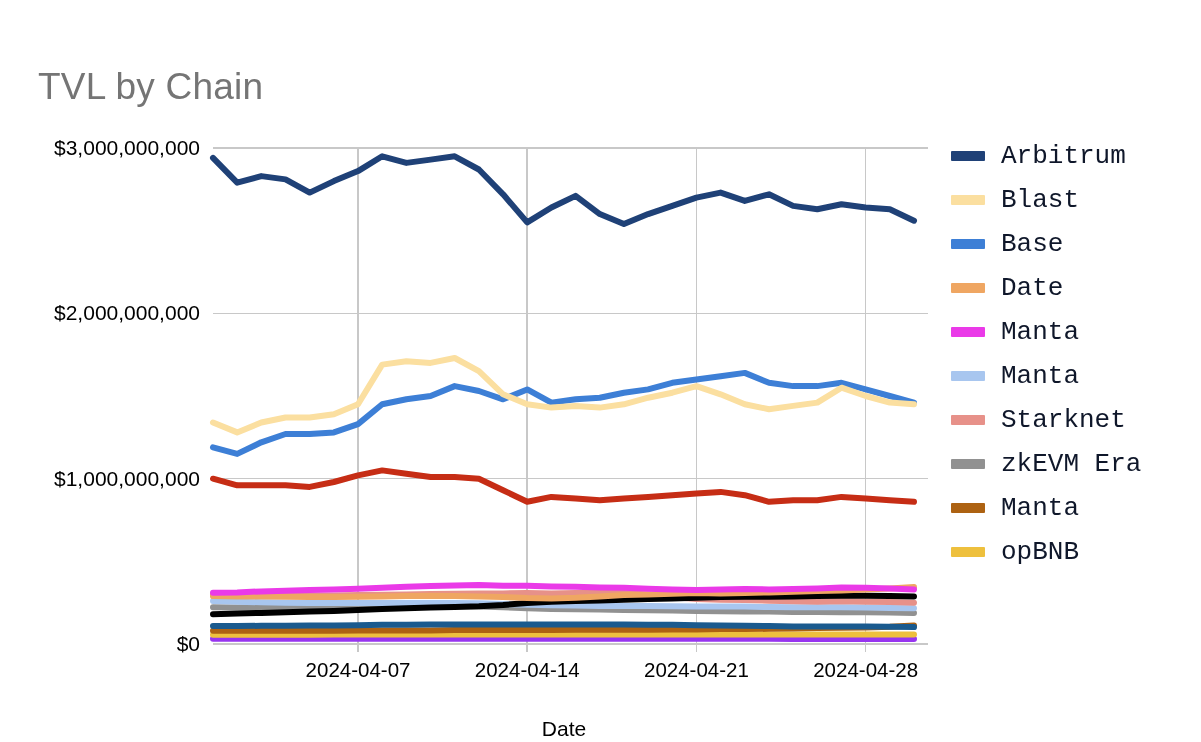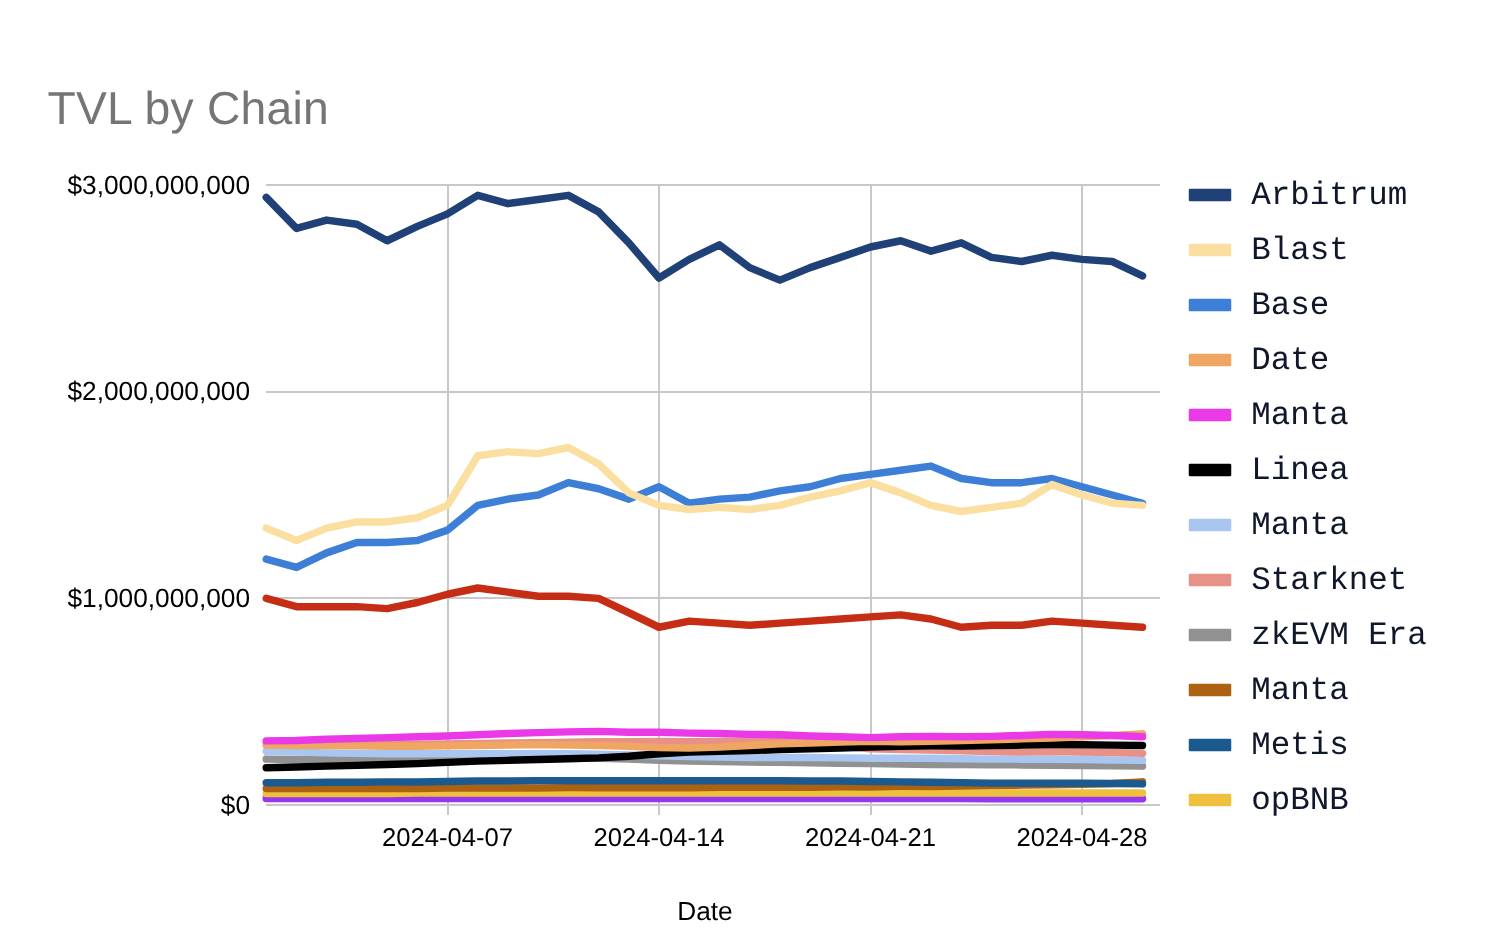--- a/index.html
+++ b/index.html
@@ -154,42 +154,34 @@
       </div>
       <div class="legend-item">
         <span class="legend-swatch" style="background: rgb(239, 166, 98);"></span>
         <span class="legend-label">Date</span>
       </div>
       <div class="legend-item">
         <span class="legend-swatch" style="background: rgb(234, 58, 232);"></span>
         <span class="legend-label">Manta</span>
       </div>
       <div class="legend-item">
-        <span class="legend-swatch" style="background: rgb(0, 0, 0);"></span>
-        <span class="legend-label">Linea</span>
-      </div>
-      <div class="legend-item">
         <span class="legend-swatch" style="background: rgb(168, 198, 239);"></span>
         <span class="legend-label">Manta</span>
       </div>
       <div class="legend-item">
         <span class="legend-swatch" style="background: rgb(231, 145, 137);"></span>
         <span class="legend-label">Starknet</span>
       </div>
       <div class="legend-item">
         <span class="legend-swatch" style="background: rgb(145, 145, 145);"></span>
         <span class="legend-label">zkEVM Era</span>
       </div>
       <div class="legend-item">
         <span class="legend-swatch" style="background: rgb(173, 98, 18);"></span>
         <span class="legend-label">Manta</span>
       </div>
       <div class="legend-item">
-        <span class="legend-swatch" style="background: rgb(26, 90, 142);"></span>
-        <span class="legend-label">Metis</span>
-      </div>
-      <div class="legend-item">
         <span class="legend-swatch" style="background: rgb(238, 192, 61);"></span>
         <span class="legend-label">opBNB</span>
       </div>
     </div>
 
 </div>
 
 </body></html>

